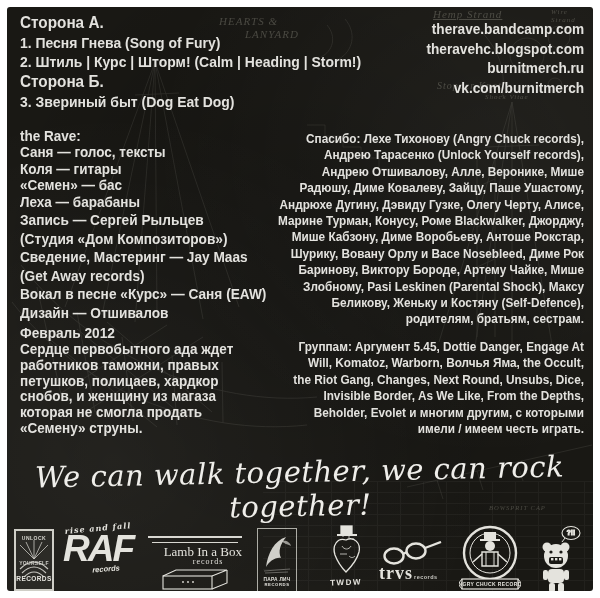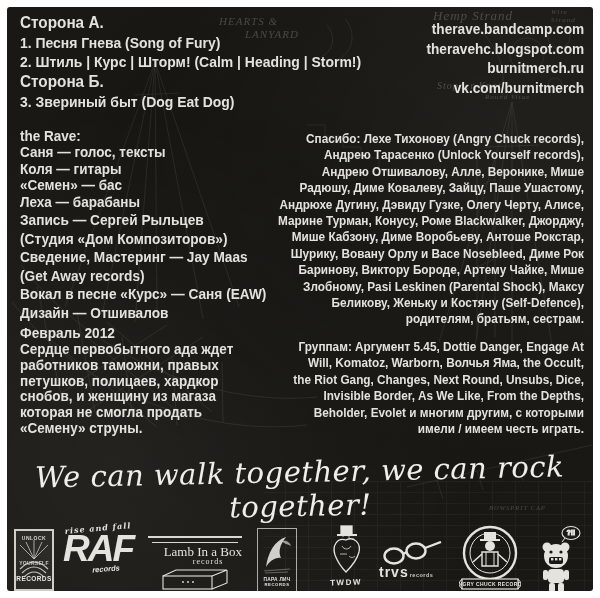--- a/index.html
+++ b/index.html
@@ -48,21 +48,21 @@
   .logo-lamb::after{content:"";display:block;height:1px;background:#d9d8d2;margin:2px 4px 1px;}
   .lamb-title{font-family:"Liberation Serif",serif;font-weight:normal;font-size:13px;line-height:13px;text-align:right;}
   .lamb-sub{font-family:"Liberation Serif",serif;font-weight:normal;font-size:8px;letter-spacing:1px;line-height:8px;margin-left:26px;}
   .logo-bird{left:250px;top:521px;width:40px;height:64px;border:1px solid rgba(222,221,214,.75);box-sizing:border-box;text-align:center;}
   .bird-cap1{font-size:4.8px;letter-spacing:.3px;line-height:5px;margin-top:2px;}
   .bird-cap2{font-size:4.2px;letter-spacing:.6px;line-height:5px;}
   .logo-twdw{left:318px;top:516px;width:42px;height:70px;text-align:center;}
   .twdw-cap{font-size:8px;font-weight:900;letter-spacing:1.5px;margin-top:1px;transform:rotate(-2deg);}
   .logo-trvs{left:372px;top:534px;width:70px;height:52px;}
   .trvs-text{margin-top:-4px;white-space:nowrap;}
-  .trvs-big{font-size:14px;font-weight:900;letter-spacing:1px;}
+  .trvs-big{font-size:18px;font-weight:900;letter-spacing:1px;font-family:Liberation Serif, serif;}
   .trvs-small{font-size:5.5px;letter-spacing:.5px;margin-left:1px;opacity:.85;}
   .logo-chuck{left:452px;top:516px;width:62px;height:74px;}
   .logo-bear{left:530px;top:518px;width:46px;height:72px;}
 </style>
 </head>
 <body>
 
 <div class="cover">
 
   <svg class="sketch" width="586" height="584" viewBox="0 0 586 584">
@@ -84,24 +84,24 @@
       <path d="M40,330 L150,420 M70,322 L180,412 M100,315 L205,405 M45,392 L160,318 M80,404 L196,330"></path>
       <path d="M400,480 L585,438 M430,473 L436,492 M470,464 L476,483 M510,455 L516,474"></path>
       <path d="M320,18 C330,30 326,44 314,50 M338,12 C350,26 346,44 332,52"></path>
       <path d="M470,150 L470,330 M488,150 L488,330 M470,180 L488,172 M470,220 L488,212 M470,260 L488,252 M470,300 L488,292"></path>
     </g>
   </svg>
   <div class="bricks"></div>
 
   <span class="bgword" style="left:212px;top:8px;font-size:11px;text-align:right;">HEARTS &amp;</span>
   <span class="bgword" style="left:238px;top:21px;font-size:11px;text-align:center;">LANYARD</span>
-  <span class="bgword" style="left:426px;top:1px;font-size:13px;">Hemp Strand</span>
+  <span class="bgword" style="left:426px;top:1px;font-size:11px;text-decoration:underline;">Hemp Strand</span>
   <span class="bgword" style="left:520px;top:1px;font-size:7px;margin-left:24px;">Wire Strand</span>
   <span class="bgword" style="left:430px;top:73px;font-size:10px;">Stopper Knot</span>
-  <span class="bgword" style="left:478px;top:86px;font-size:7px;">Round Vitae</span>
+  <span class="bgword" style="left:478px;top:86px;font-size:7px;">Shock Vitae</span>
   <span class="bgword" style="left:482px;top:497px;font-size:6.5px;">BOWSPRIT CAP</span>
 
   <div class="block tracklist cx-left">
     <div class="side-label">Сторона А.</div>
     <div class="track">1. Песня Гнева (Song of Fury)</div>
     <div class="track">2. Штиль | Курс | Шторм! (Calm | Heading | Storm!)</div>
     <div class="side-label">Сторона Б.</div>
     <div class="track">3. Звериный быт (Dog Eat Dog)</div>
   </div>
 

